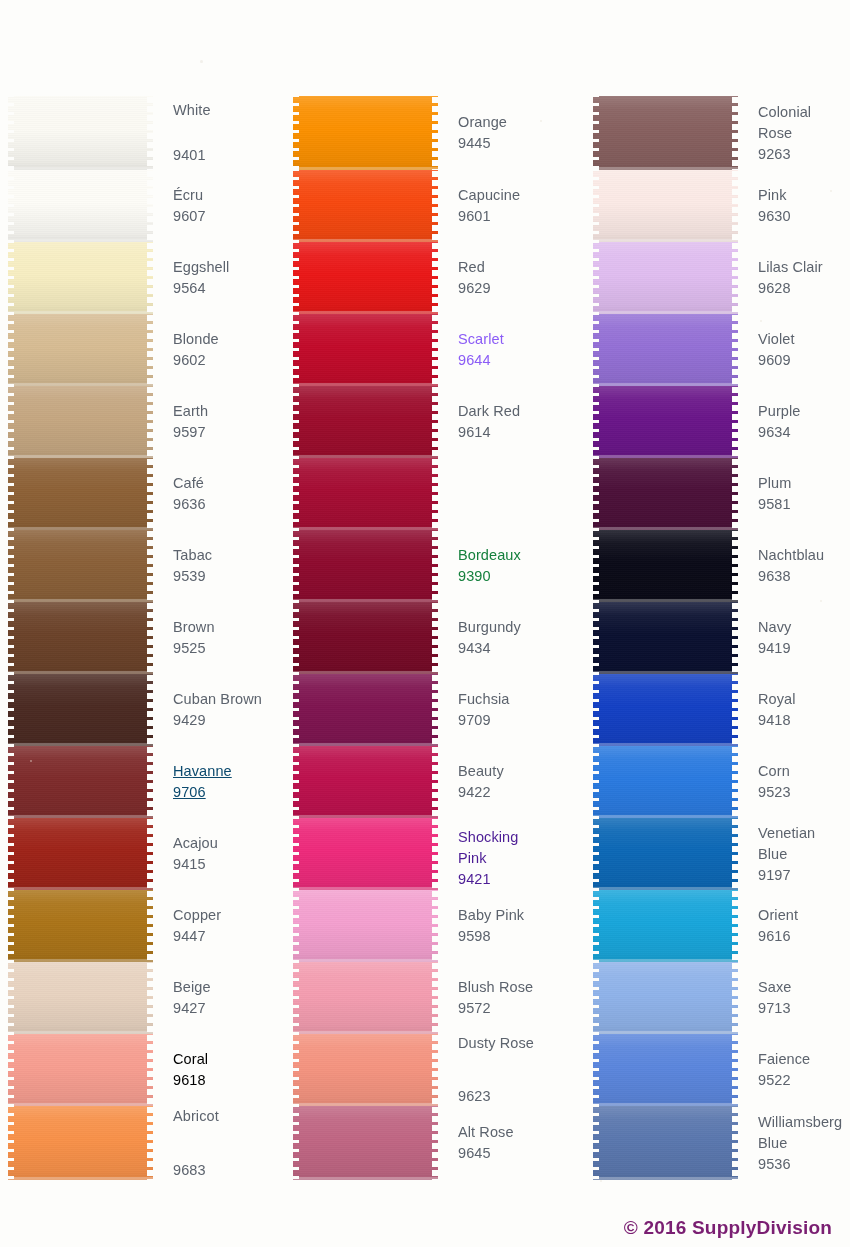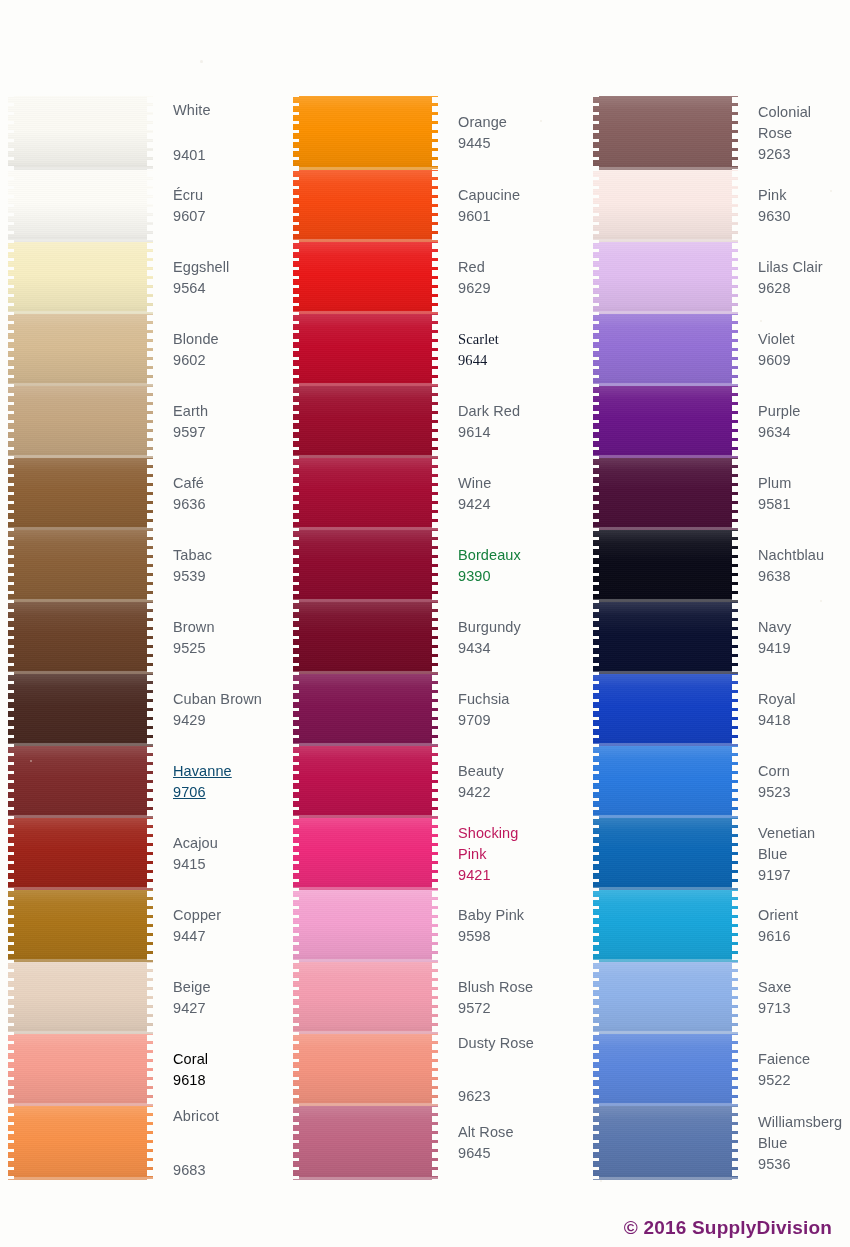--- a/index.html
+++ b/index.html
@@ -354,21 +354,21 @@
           <div class="ccode">9629</div>
         </div>
       </div>
       <div class="swatch-row" style="height: 72px;">
         <div class="chip-wrap">
           <div class="chip-body" style="background: rgb(194, 10, 42);"></div>
           <div class="edge edge-l"></div>
           <div class="edge edge-r"></div>
           <div class="seam"></div>
         </div>
-        <div class="label" style="color: #0f172a; font-family: Liberation Serif, serif;">
+        <div class="label" style="color: #8b5cf6;">
           <div class="cname">Scarlet</div>
           <div class="ccode">9644</div>
         </div>
       </div>
       <div class="swatch-row" style="height: 72px;">
         <div class="chip-wrap">
           <div class="chip-body" style="background: rgb(157, 12, 44);"></div>
           <div class="edge edge-l"></div>
           <div class="edge edge-r"></div>
           <div class="seam"></div>
@@ -377,24 +377,20 @@
           <div class="cname">Dark Red</div>
           <div class="ccode">9614</div>
         </div>
       </div>
       <div class="swatch-row" style="height: 72px;">
         <div class="chip-wrap">
           <div class="chip-body" style="background: rgb(166, 12, 51);"></div>
           <div class="edge edge-l"></div>
           <div class="edge edge-r"></div>
           <div class="seam"></div>
-        </div>
-        <div class="label" style="color: rgb(92, 99, 109);">
-          <div class="cname">Wine</div>
-          <div class="ccode">9424</div>
         </div>
       </div>
       <div class="swatch-row" style="height: 72px;">
         <div class="chip-wrap">
           <div class="chip-body" style="background: rgb(142, 10, 46);"></div>
           <div class="edge edge-l"></div>
           <div class="edge edge-r"></div>
           <div class="seam"></div>
         </div>
         <div class="label" style="color: #15803d;">
@@ -438,21 +434,21 @@
           <div class="ccode">9422</div>
         </div>
       </div>
       <div class="swatch-row" style="height: 72px;">
         <div class="chip-wrap">
           <div class="chip-body" style="background: rgb(238, 42, 123);"></div>
           <div class="edge edge-l"></div>
           <div class="edge edge-r"></div>
           <div class="seam"></div>
         </div>
-        <div class="label" style="color: #be185d;">
+        <div class="label" style="color: #4c1d95; justify-content: flex-end;">
           <div class="cname">Shocking
 Pink</div>
           <div class="ccode">9421</div>
         </div>
       </div>
       <div class="swatch-row" style="height: 72px;">
         <div class="chip-wrap">
           <div class="chip-body" style="background: rgb(244, 160, 207);"></div>
           <div class="edge edge-l"></div>
           <div class="edge edge-r"></div>

